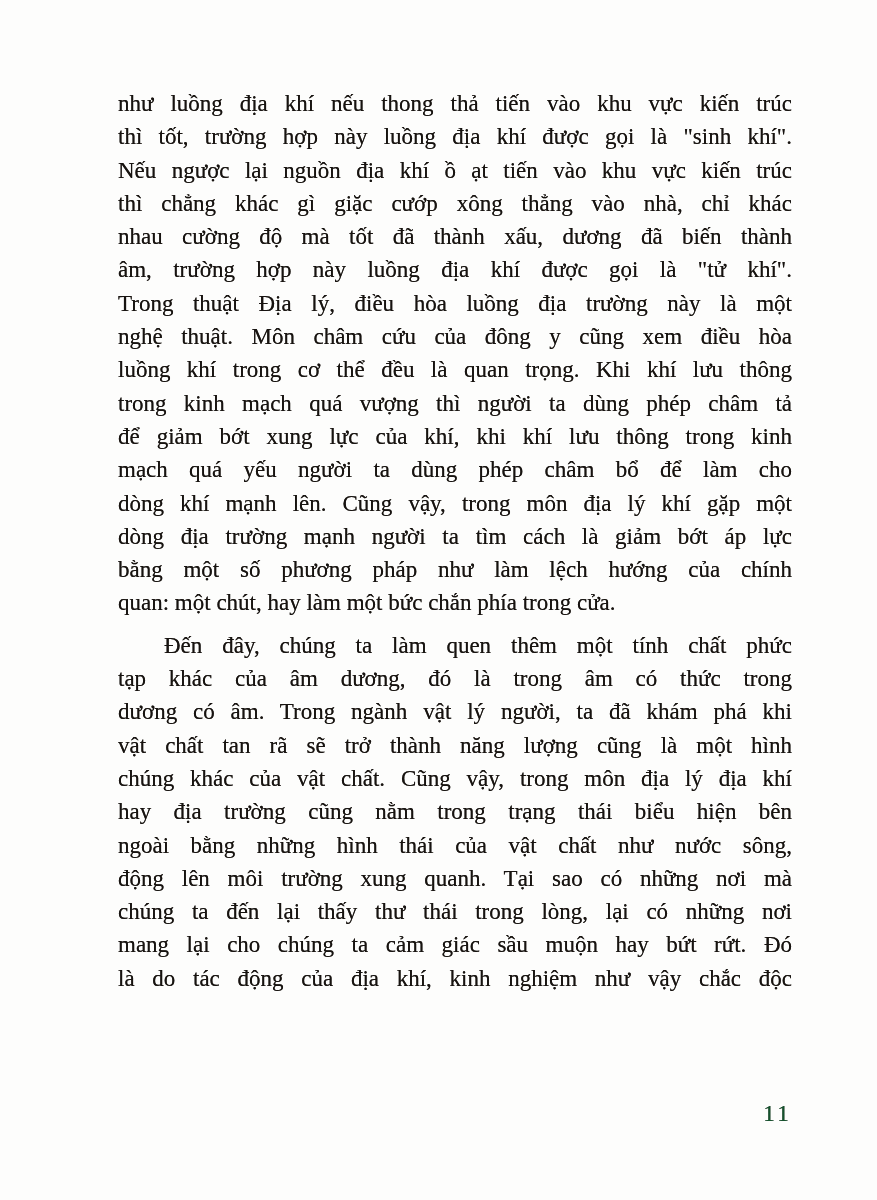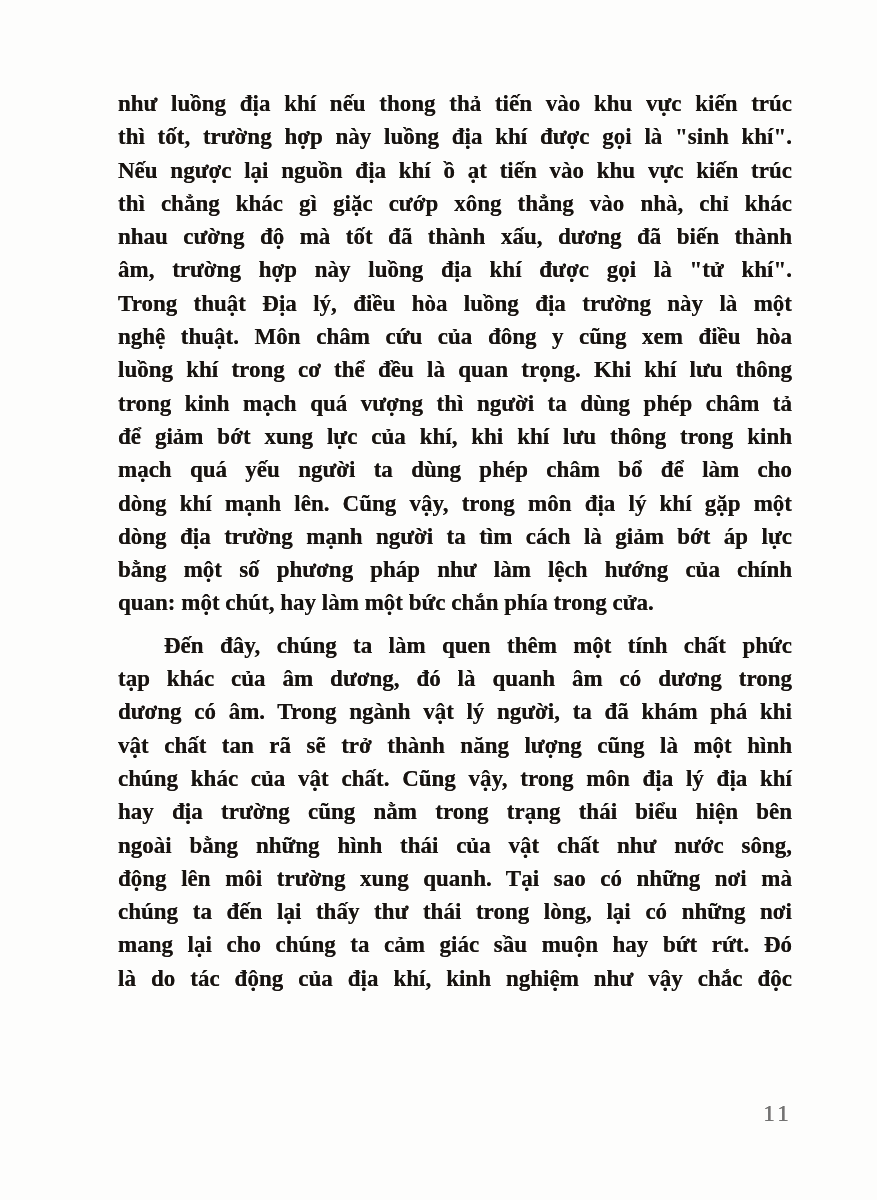--- a/index.html
+++ b/index.html
@@ -17,42 +17,41 @@
   }
   .text-block {
     position: absolute;
     left: 118px;
     top: 87px;
     width: 674px;
     color: #171310;
     font-size: 23px;
     line-height: 33.3px;
     text-shadow: 0 0 0.6px rgba(20,15,10,0.75);
-    font-weight: bold;
   }
   .line {
     text-align: justify;
     text-align-last: justify;
     text-justify: inter-word;
     white-space: normal;
   }
   .line.last {
     text-align-last: left;
   }
   .line.indent {
     padding-left: 46px;
   }
   .paragraph.p2 {
     margin-top: 9px;
   }
   .page-number {
     position: absolute;
     left: 763px;
     top: 1100px;
-    color: #737373;
+    color: #14532d;
     font-size: 24px;
     letter-spacing: 3px;
     text-shadow: 0 0 0.6px rgba(20,15,10,0.75);
   }
 </style>
 </head>
 <body>
 
 <div class="page">
   <div class="text-block">
@@ -71,21 +70,21 @@
       <div class="line">để giảm bớt xung lực của khí, khi khí lưu thông trong kinh</div>
       <div class="line">mạch quá yếu người ta dùng phép châm bổ để làm cho</div>
       <div class="line">dòng khí mạnh lên. Cũng vậy, trong môn địa lý khí gặp một</div>
       <div class="line">dòng địa trường mạnh người ta tìm cách là giảm bớt áp lực</div>
       <div class="line">bằng một số phương pháp như làm lệch hướng của chính</div>
       <div class="line last">quan: một chút, hay làm một bức chắn phía trong cửa.</div>
     </div>
 
     <div class="paragraph p2">
       <div class="line indent">Đến đây, chúng ta làm quen thêm một tính chất phức</div>
-      <div class="line">tạp khác của âm dương, đó là quanh âm có dương trong</div>
+      <div class="line">tạp khác của âm dương, đó là trong âm có thức trong</div>
       <div class="line">dương có âm. Trong ngành vật lý người, ta đã khám phá khi</div>
       <div class="line">vật chất tan rã sẽ trở thành năng lượng cũng là một hình</div>
       <div class="line">chúng khác của vật chất. Cũng vậy, trong môn địa lý địa khí</div>
       <div class="line">hay địa trường cũng nằm trong trạng thái biểu hiện bên</div>
       <div class="line">ngoài bằng những hình thái của vật chất như nước sông,</div>
       <div class="line">động lên môi trường xung quanh. Tại sao có những nơi mà</div>
       <div class="line">chúng ta đến lại thấy thư thái trong lòng, lại có những nơi</div>
       <div class="line">mang lại cho chúng ta cảm giác sầu muộn hay bứt rứt. Đó</div>
       <div class="line">là do tác động của địa khí, kinh nghiệm như vậy chắc độc</div>
     </div>

